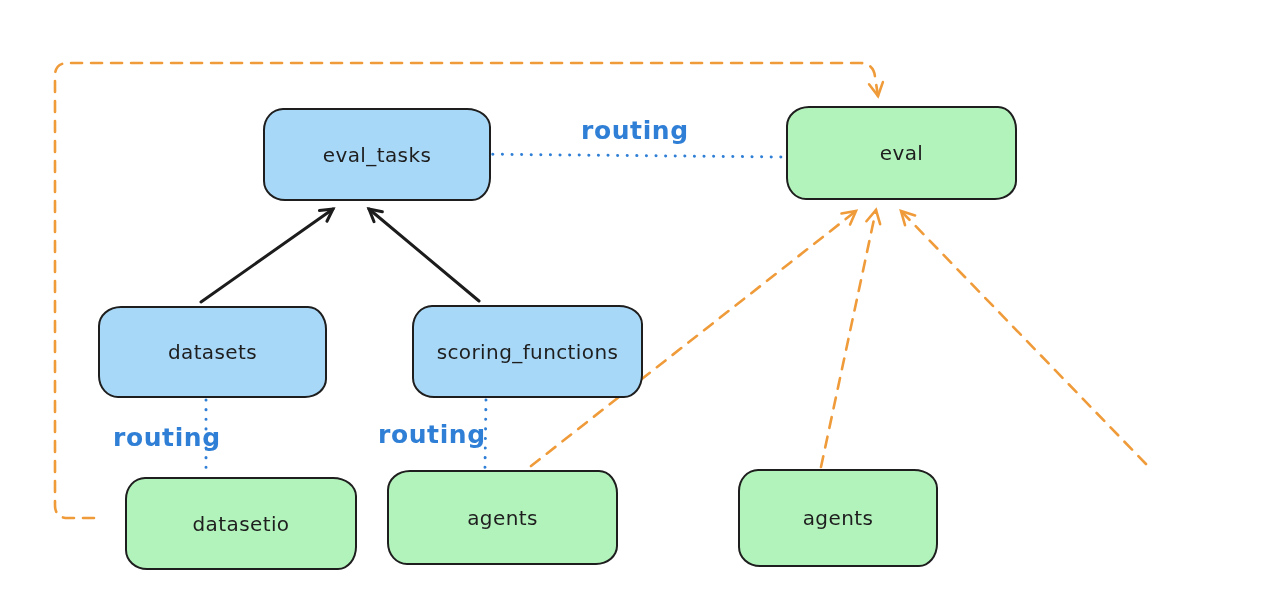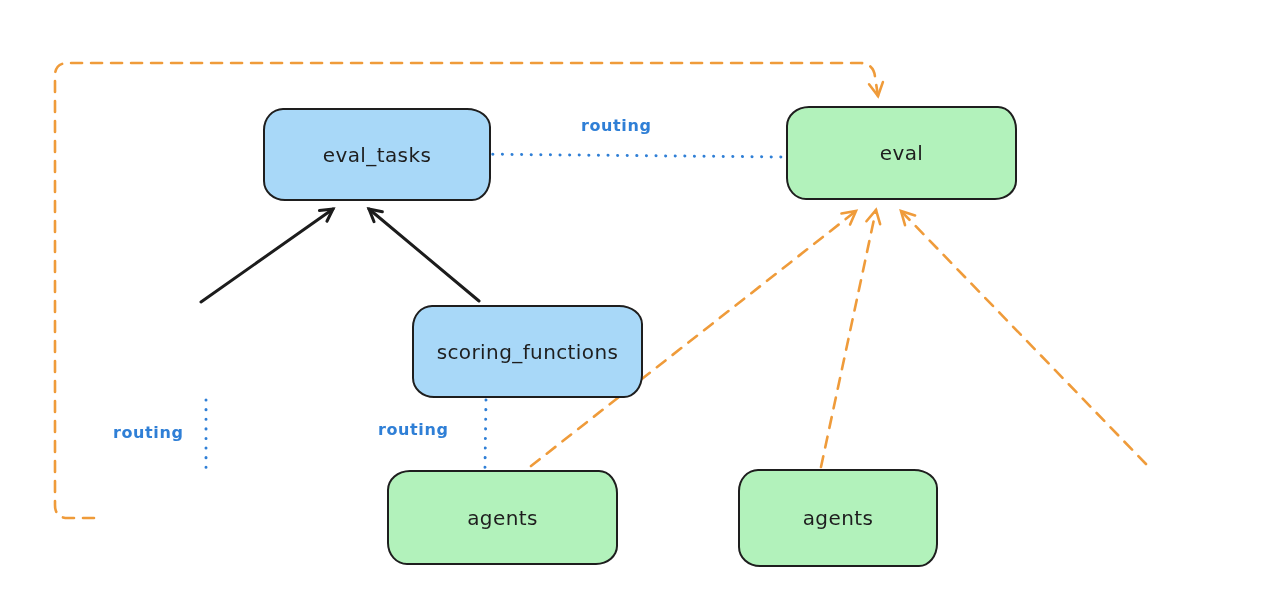--- a/index.html
+++ b/index.html
@@ -30,21 +30,21 @@
   .node-blue  { background: var(--blue_node_fill, #a8d8f8); }
   .node-green { background: var(--green_node_fill, #b2f2bb); }
 
   
   .r1 { border-radius: 20px 24px 19px 22px / 22px 19px 23px 20px; margin-left: 30px; }
   .r2 { border-radius: 23px 19px 22px 20px / 20px 23px 19px 22px; }
 
   .edge-label {
     position: absolute;
     color: var(--routing_blue, #2f7fd6);
-    font-size: 16px; font-weight: 600; letter-spacing: 0.6px;
+    font-size: 25px; font-weight: 600; letter-spacing: 0.6px;
   }
 </style>
 </head>
 <body>
 
 <div id="canvas">
 
   <svg id="edges" viewBox="0 0 1280 596" xmlns="http://www.w3.org/2000/svg">
     <defs>
       <marker id="mk-black" markerUnits="userSpaceOnUse" markerWidth="22" markerHeight="22" refX="15" refY="8.5" orient="auto">
@@ -69,25 +69,31 @@
   </svg>
 
   <div class="node node-blue r1" style="left:233px; top:108px; width:228px; height:93px;">
     <span>eval_tasks</span>
   </div>
 
   <div class="node node-green r2" style="left:786px; top:106px; width:231px; height:94px;">
     <span>eval</span>
   </div>
 
+  <div class="node node-blue r2" style="left:98px; top:306px; width:229px; height:92px;">
+    <span>datasets</span>
+  </div>
 
   <div class="node node-blue r1" style="left:382px; top:305px; width:231px; height:93px;">
     <span>scoring_functions</span>
   </div>
 
+  <div class="node node-green r1" style="left:95px; top:477px; width:232px; height:93px;">
+    <span>datasetio</span>
+  </div>
 
   <div class="node node-green r2" style="left:387px; top:470px; width:231px; height:95px;">
     <span>agents</span>
   </div>
 
   <div class="node node-green r1" style="left:708px; top:469px; width:200px; height:98px;">
     <span>agents</span>
   </div>
 
 

